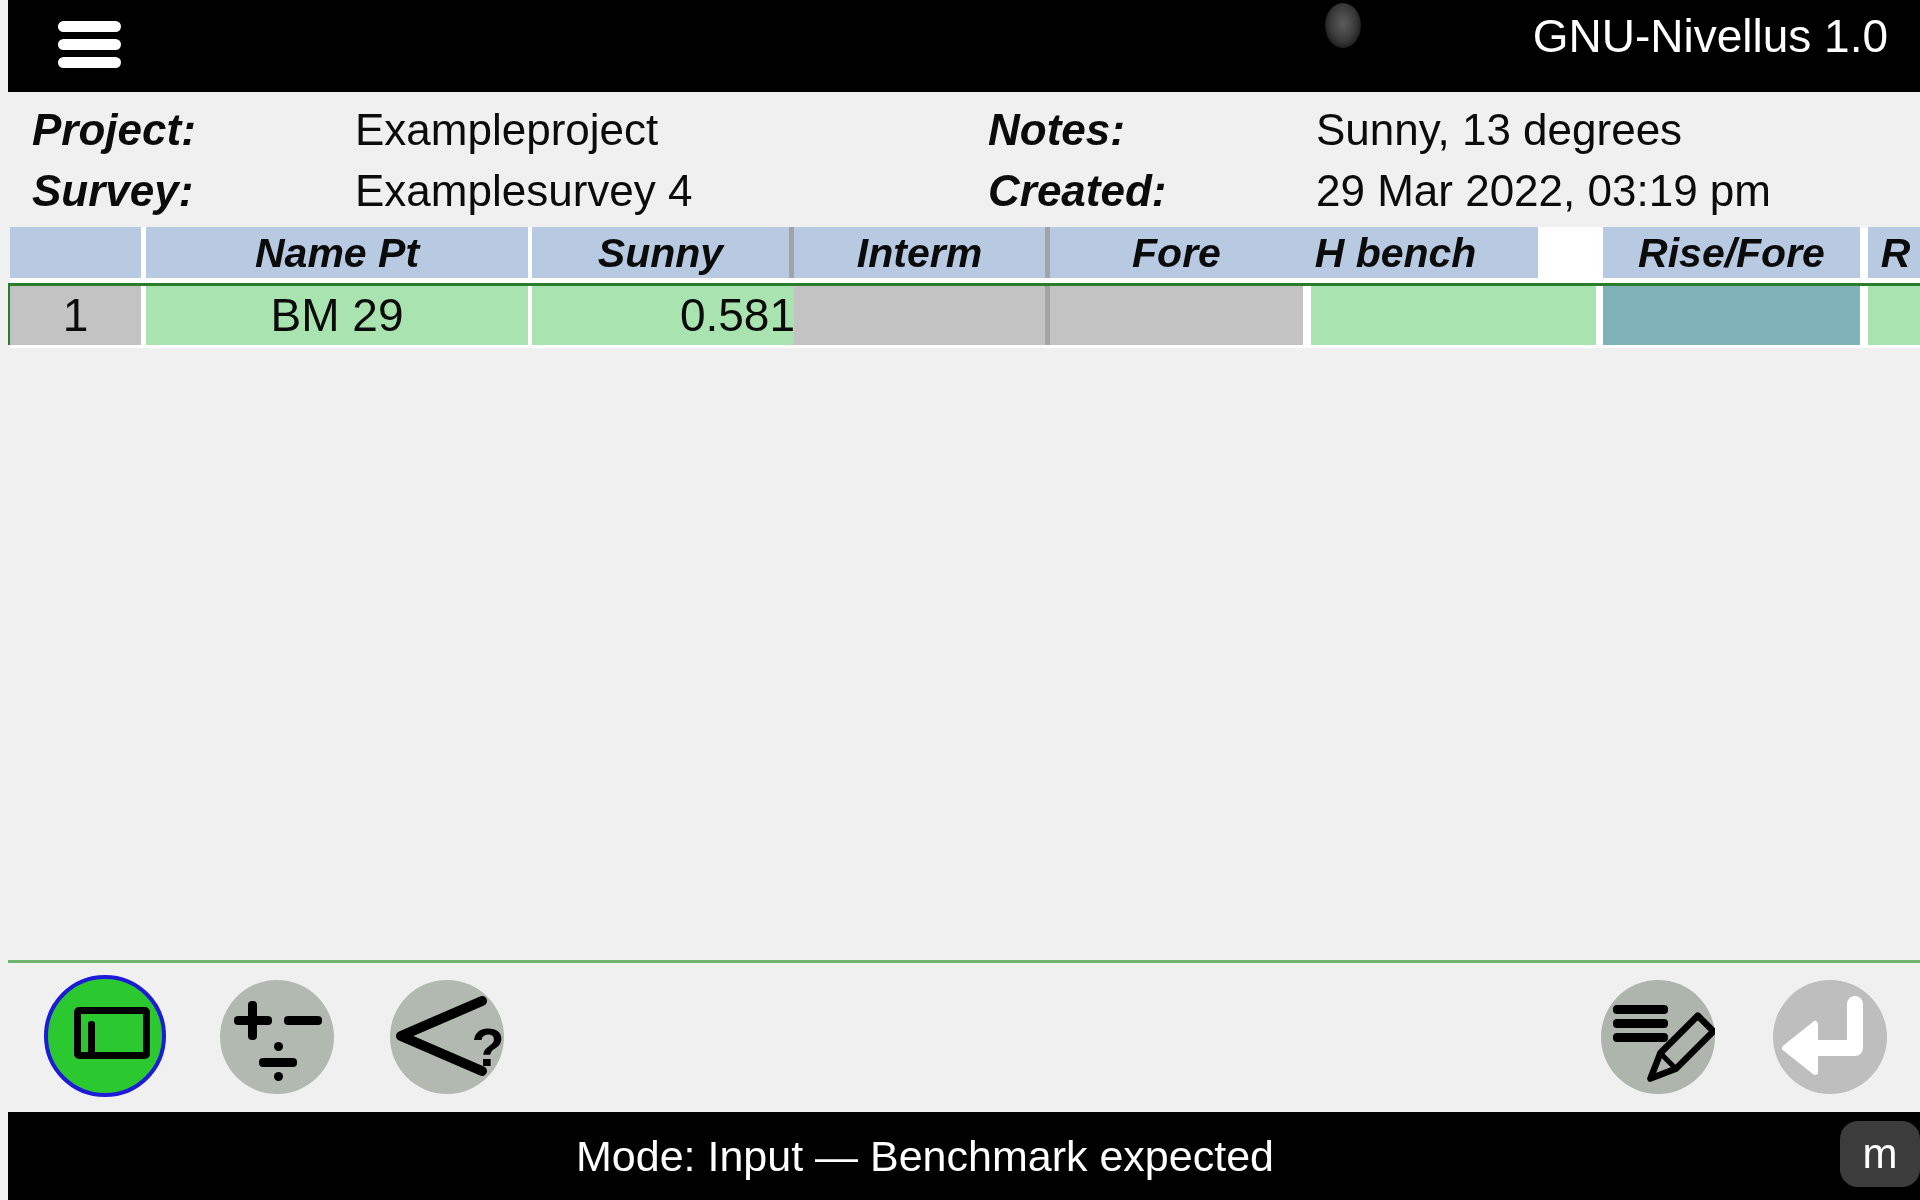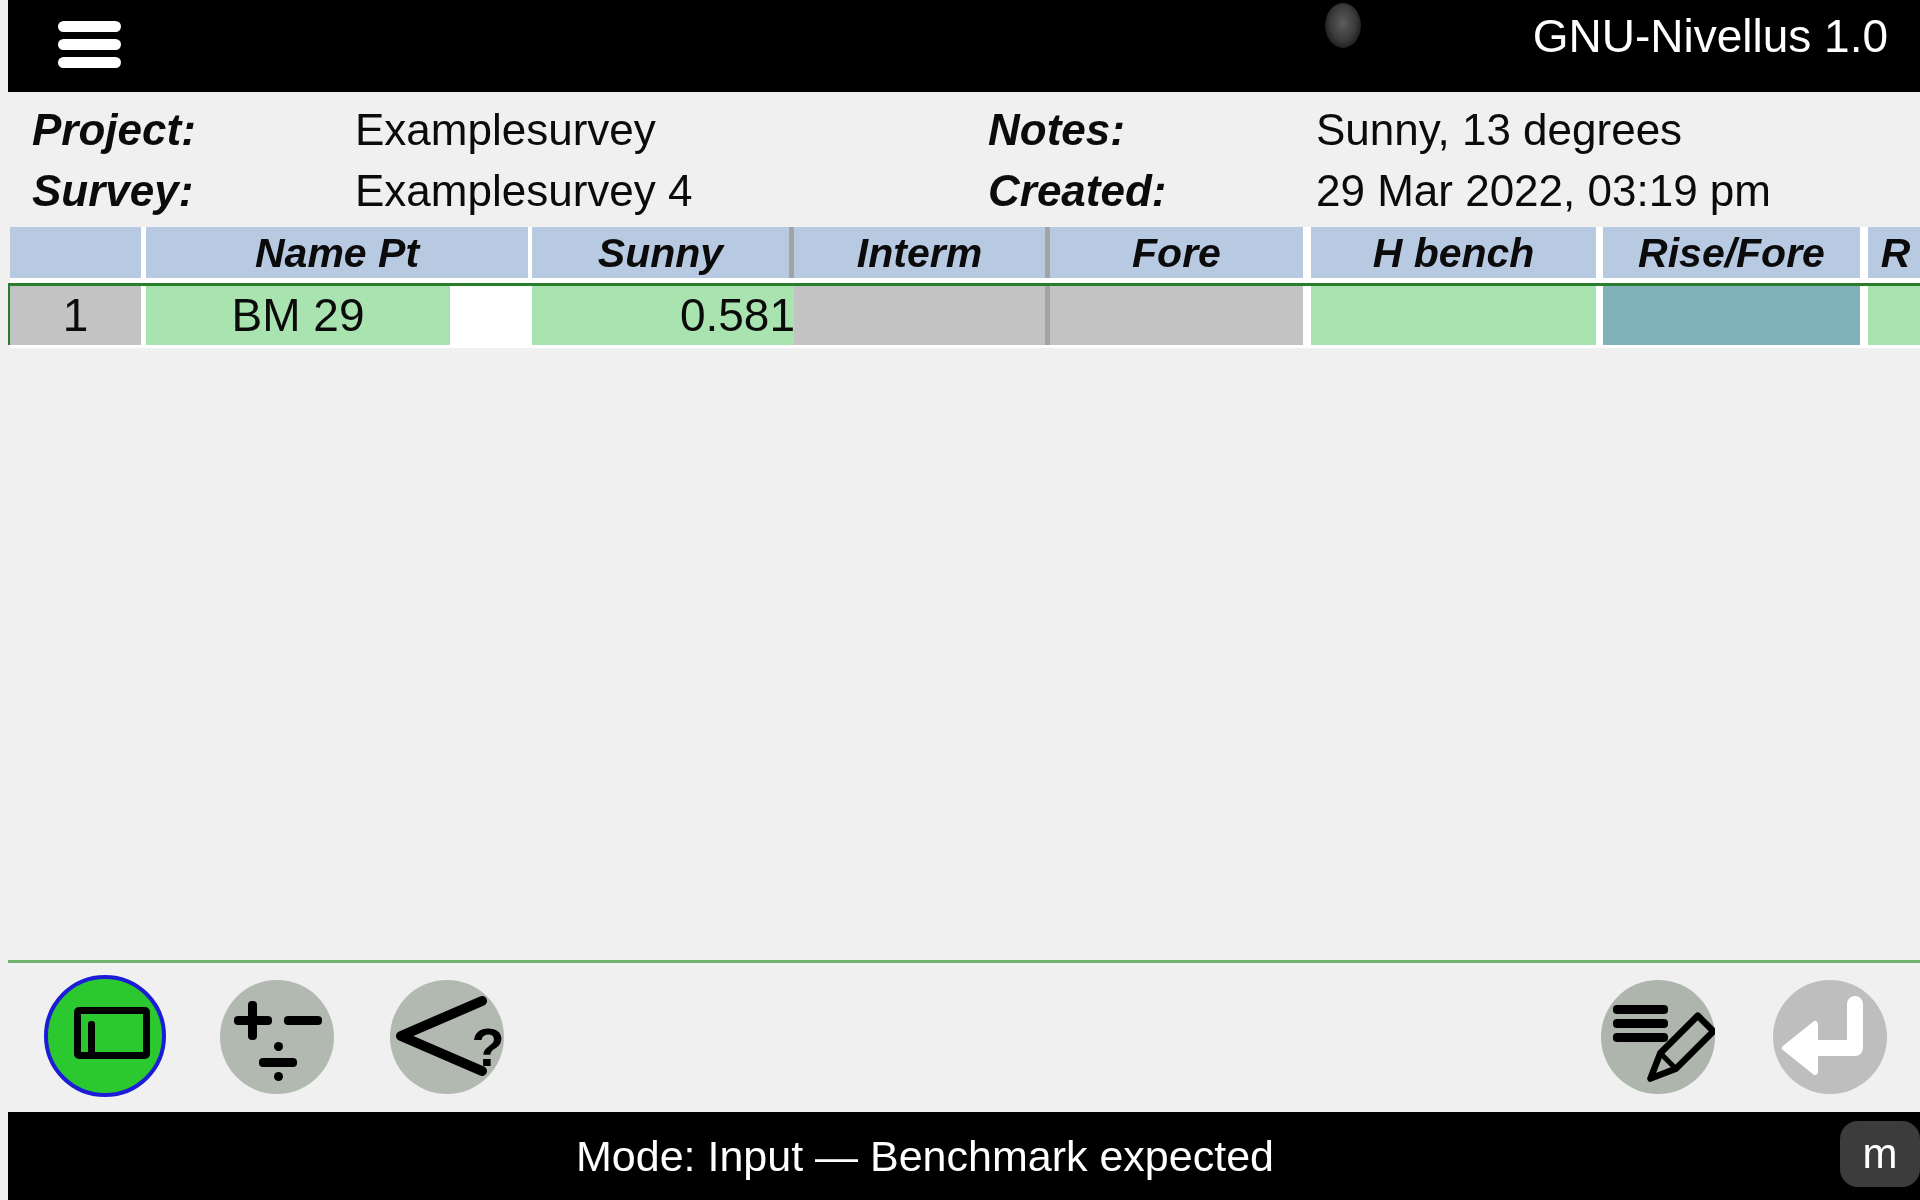--- a/index.html
+++ b/index.html
@@ -77,46 +77,46 @@
     <span></span>
       <span></span>
       <span></span>
   </div>
   <div class="abs camera"></div>
   <div class="abs app-title">GNU-Nivellus 1.0</div>
 </header>
 
 <section>
   <div class="abs ilabel" style="left:24px;top:102px;">Project:</div>
-  <div class="abs ivalue" style="left:347px;top:102px;">Examplesurvey</div>
+  <div class="abs ivalue" style="left:347px;top:102px;">Exampleproject</div>
   <div class="abs ilabel" style="left:24px;top:163px;">Survey:</div>
   <div class="abs ivalue" style="left:347px;top:163px;">Examplesurvey 4</div>
   <div class="abs ilabel" style="left:980px;top:102px;">Notes:</div>
   <div class="abs ivalue" style="left:1308px;top:102px;">Sunny, 13 degrees</div>
   <div class="abs ilabel" style="left:980px;top:163px;">Created:</div>
   <div class="abs ivalue" style="left:1308px;top:163px;">29 Mar 2022, 03:19 pm</div>
 </section>
 
 <section>
   <div class="abs tbl-underlay"></div>
 
   <div class="abs hc" style="left:2px;width:131px;"></div>
   <div class="abs hc" style="left:138px;width:382px;">Name Pt</div>
   <div class="abs hc divR" style="left:524px;width:262px;">Sunny</div>
   <div class="abs hc divR" style="left:786px;width:256px;">Interm</div>
   <div class="abs hc" style="left:1042px;width:253px;">Fore</div>
-  <div class="abs hc" style="left:1303px;width:285px;">H bench</div>
+  <div class="abs hc" style="left:1245px;width:285px;">H bench</div>
   <div class="abs hc" style="left:1595px;width:257px;">Rise/Fore</div>
   <div class="abs hc" style="left:1860px;width:55px;">R</div>
 
   <div class="abs row-border"></div>
 
   <div>
     <div class="abs dc bg-gray" style="left:2px;width:131px;">1</div>
-    <div class="abs dc bg-green" style="left:138px;width:304px;">BM 29</div>
+    <div class="abs dc bg-green" style="left:138px;width:382px;">BM 29</div>
     <div class="abs dc bg-green divR num-right" style="left:524px;width:282px;">0.581</div>
     <div class="abs dc bg-gray divR" style="left:786px;width:256px;"></div>
     <div class="abs dc bg-gray" style="left:1042px;width:253px;"></div>
     <div class="abs dc bg-green" style="left:1303px;width:285px;"></div>
     <div class="abs dc bg-teal" style="left:1595px;width:257px;"></div>
     <div class="abs dc bg-green" style="left:1860px;width:55px;"></div>
   </div>
 </section>
 
 <div class="abs greenline"></div>

